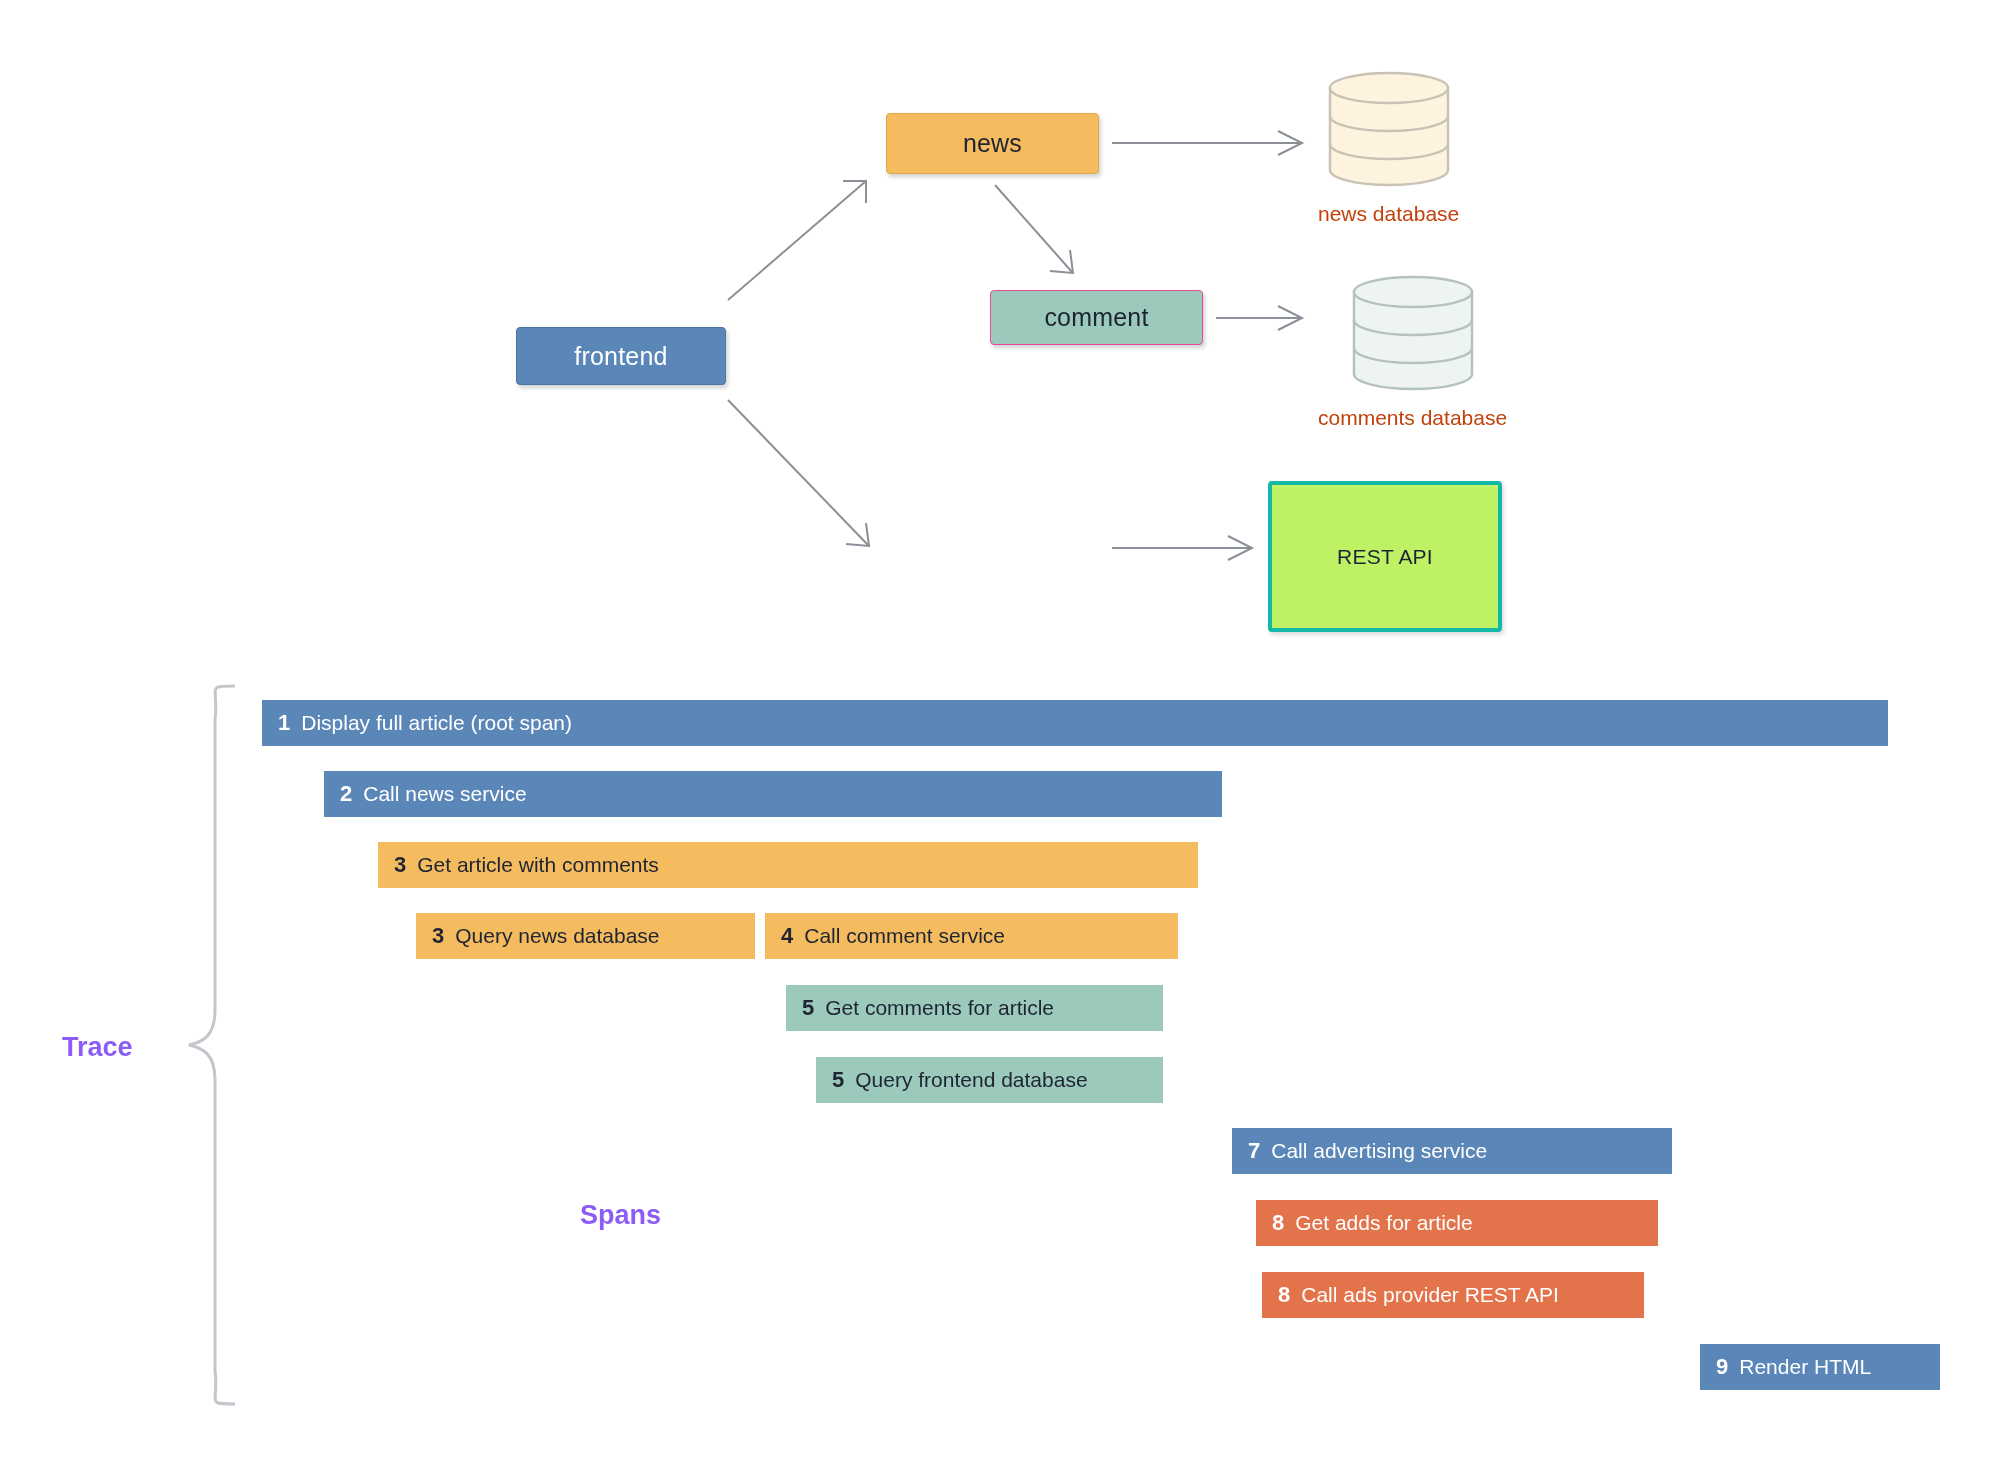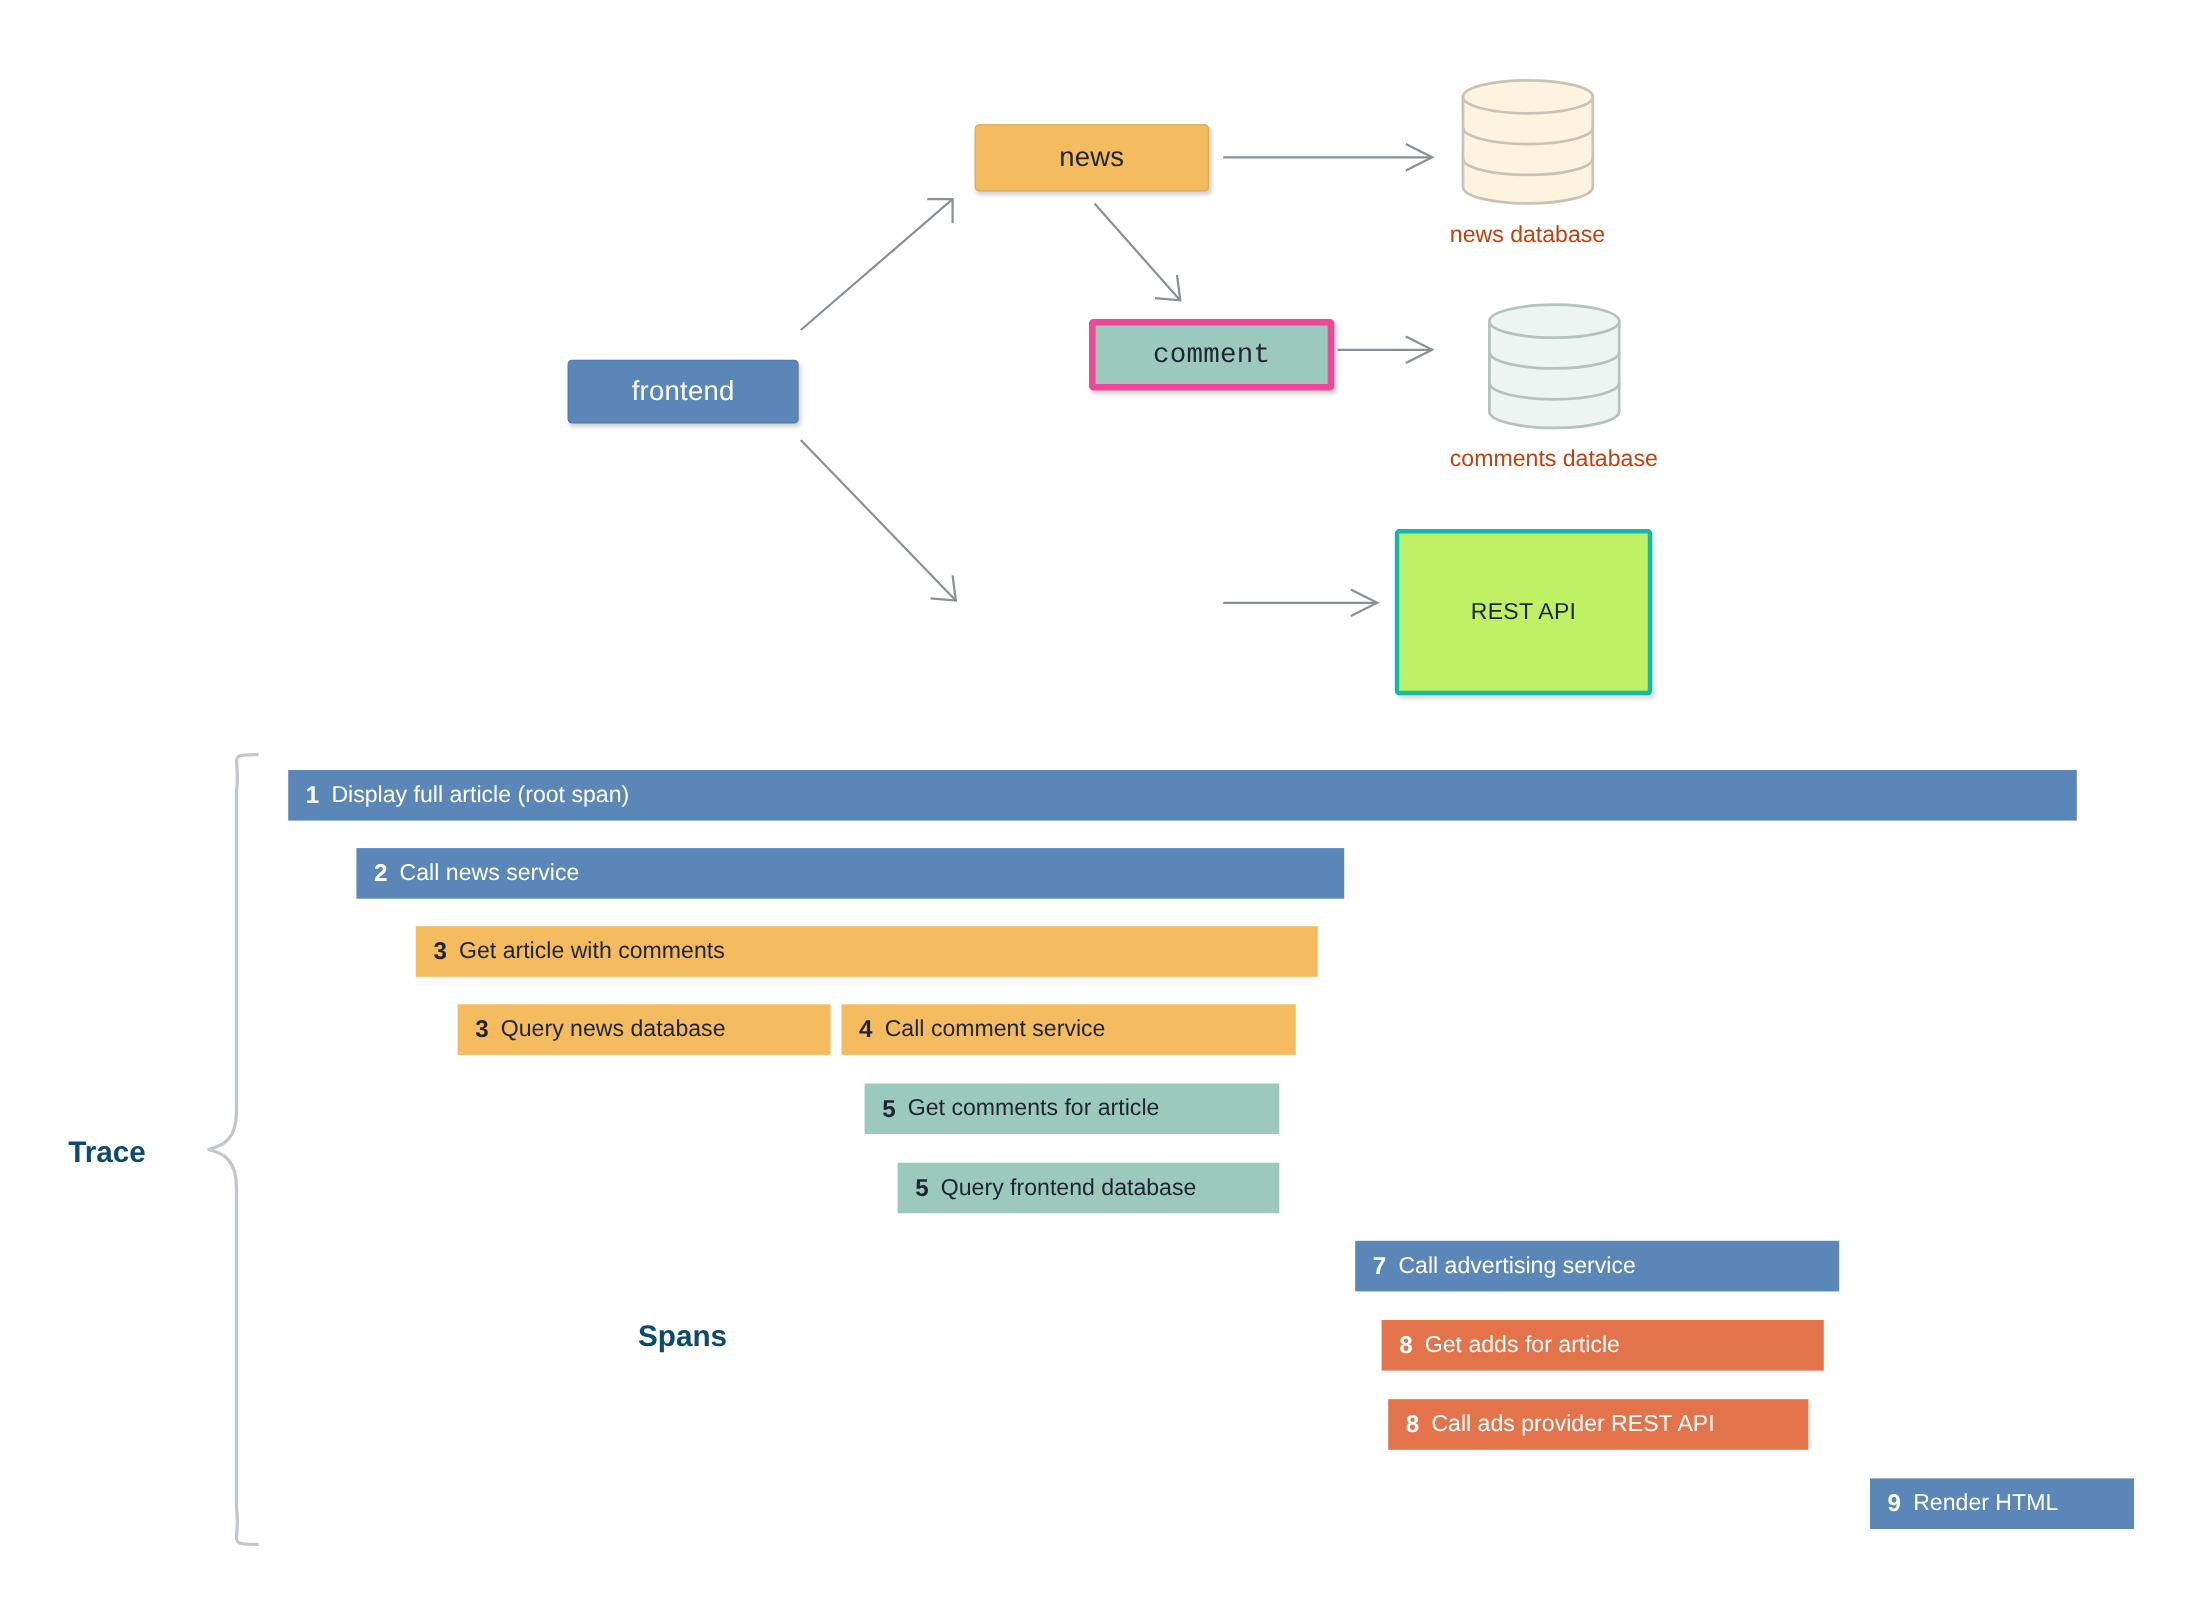--- a/index.html
+++ b/index.html
@@ -9,21 +9,21 @@
 
   
   .node{position:absolute;display:flex;align-items:center;justify-content:center;
         border-radius:4px;font-size:25px;letter-spacing:.2px;
         box-shadow:2px 3px 4px rgba(0,0,0,.18);}
   .node.frontend{left:516px;top:327px;width:208px;height:56px;
         background:#5B86B8;border:1px solid #4B76A8;color:#ffffff;text-align:right;}
   .node.news{left:886px;top:113px;width:211px;height:59px;
         background:#F4BC5E;border:1px solid #E0A844;color:#1f2433;}
   .node.comment{left:990px;top:290px;width:211px;height:53px;
-        background:#9BC9BC;border:6px solid #ec4899;color:#1f2433;font-family:Liberation Mono, monospace;}
+        background:#9BC9BC;border:1px solid #ec4899;color:#1f2433;}
   .node.advertising{left:886px;top:520px;width:211px;height:55px;
         background:#E3734A;border:1px solid #D4623A;color:#ffffff;}
   .node.restapi{left:1268px;top:481px;width:226px;height:143px;
         background:#bef264;border:4px solid #14b8a6;color:#1f2433;
         box-shadow:2px 3px 4px rgba(0,0,0,.14);font-size:21px;}
 
   .dbwrap{position:absolute;display:flex;flex-direction:column;align-items:center;}
   .dbwrap svg{display:block;}
   .dblabel{margin-top:12px;font-size:21px;color:#c2410c;white-space:nowrap;}
 
@@ -32,21 +32,21 @@
   
   .tl{position:absolute;left:0;top:0;width:2000px;height:1460px;}
   .bar{position:absolute;display:flex;align-items:center;height:46px;
        font-size:21px;white-space:nowrap;box-sizing:border-box;padding-left:16px;}
   .bar .num{font-weight:bold;font-size:22px;margin-right:11px;}
   .c-blue{background:#5B86B8;color:#ffffff;}
   .c-amber{background:#F4BC5E;color:#1f2433;}
   .c-teal{background:#9BC9BC;color:#1f2433;}
   .c-orange{background:#E3734A;color:#ffffff;}
 
-  .side-label{position:absolute;font-size:27px;font-weight:bold;color:#0c4a6e;}
+  .side-label{position:absolute;font-size:27px;font-weight:bold;color:#8b5cf6;}
   .lbl-trace{left:62px;top:1032px;}
   .lbl-spans{left:580px;top:1200px;}
   .braceSvg{position:absolute;left:175px;top:680px;}
 </style>
 </head>
 <body>
 
 <div class="stage">
 
   <svg class="arrows" viewBox="0 0 2000 680" xmlns="http://www.w3.org/2000/svg">

